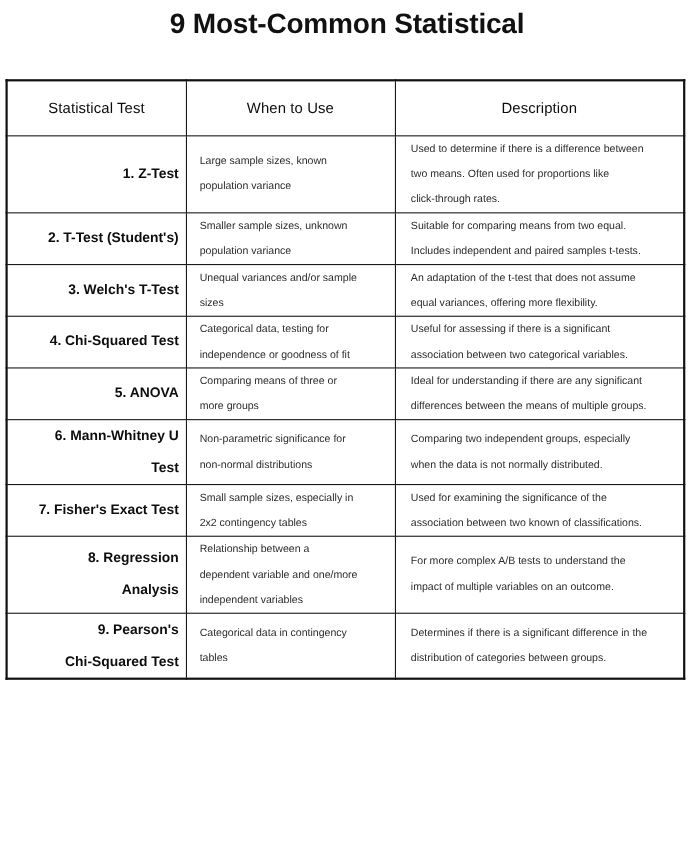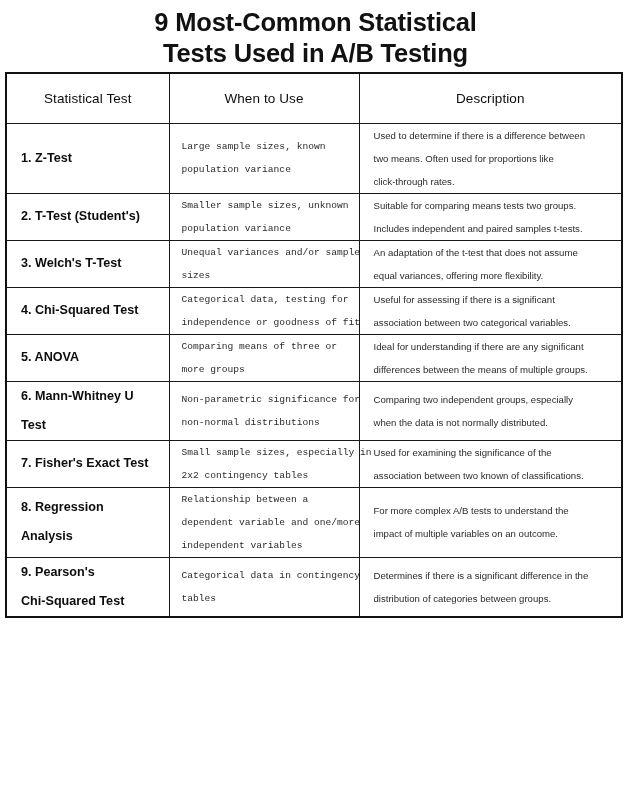--- a/index.html
+++ b/index.html
@@ -75,47 +75,46 @@
   tbody td {
     padding: 0 12px;
   }
   td.col-name {
     font-weight: bold;
     font-size: 12.6px;
     line-height: 29px;
     color: #0d0d0d;
     padding-left: 14px;
     padding-right: 6px;
+    text-align: right;
   }
   td.col-when {
     font-size: 9.6px;
     line-height: 23px;
     color: #2b2b2b;
     padding-left: 12px;
     padding-right: 10px;
-    font-family: Liberation Mono, monospace;
   }
   td.col-desc {
     font-size: 9.6px;
     line-height: 23px;
     color: #2b2b2b;
     padding-left: 14px;
     padding-right: 12px;
   }
 
   .cell-line { display: block; white-space: nowrap; }
 </style>
 </head>
 <body>
 
 <div class="page">
 
   <div class="title">
     <span class="title-line">9 Most-Common Statistical</span>
-    <span class="title-line">Tests Used in A/B Testing</span>
   </div>
 
   <div class="table-wrap">
     <table class="stat-table">
       <colgroup>
         <col class="c1">
           <col class="c2">
           <col class="c3">
       </colgroup>
       <thead>
@@ -142,21 +141,21 @@
           </tr>
           <tr>
             <td class="col-name">
               <span class="cell-line">2. T-Test (Student's)</span>
             </td>
             <td class="col-when">
               <span class="cell-line">Smaller sample sizes, unknown</span>
               <span class="cell-line">population variance</span>
             </td>
             <td class="col-desc">
-              <span class="cell-line">Suitable for comparing means tests two groups.</span>
+              <span class="cell-line">Suitable for comparing means from two equal.</span>
               <span class="cell-line">Includes independent and paired samples t-tests.</span>
             </td>
           </tr>
           <tr>
             <td class="col-name">
               <span class="cell-line">3. Welch's T-Test</span>
             </td>
             <td class="col-when">
               <span class="cell-line">Unequal variances and/or sample</span>
               <span class="cell-line">sizes</span>

